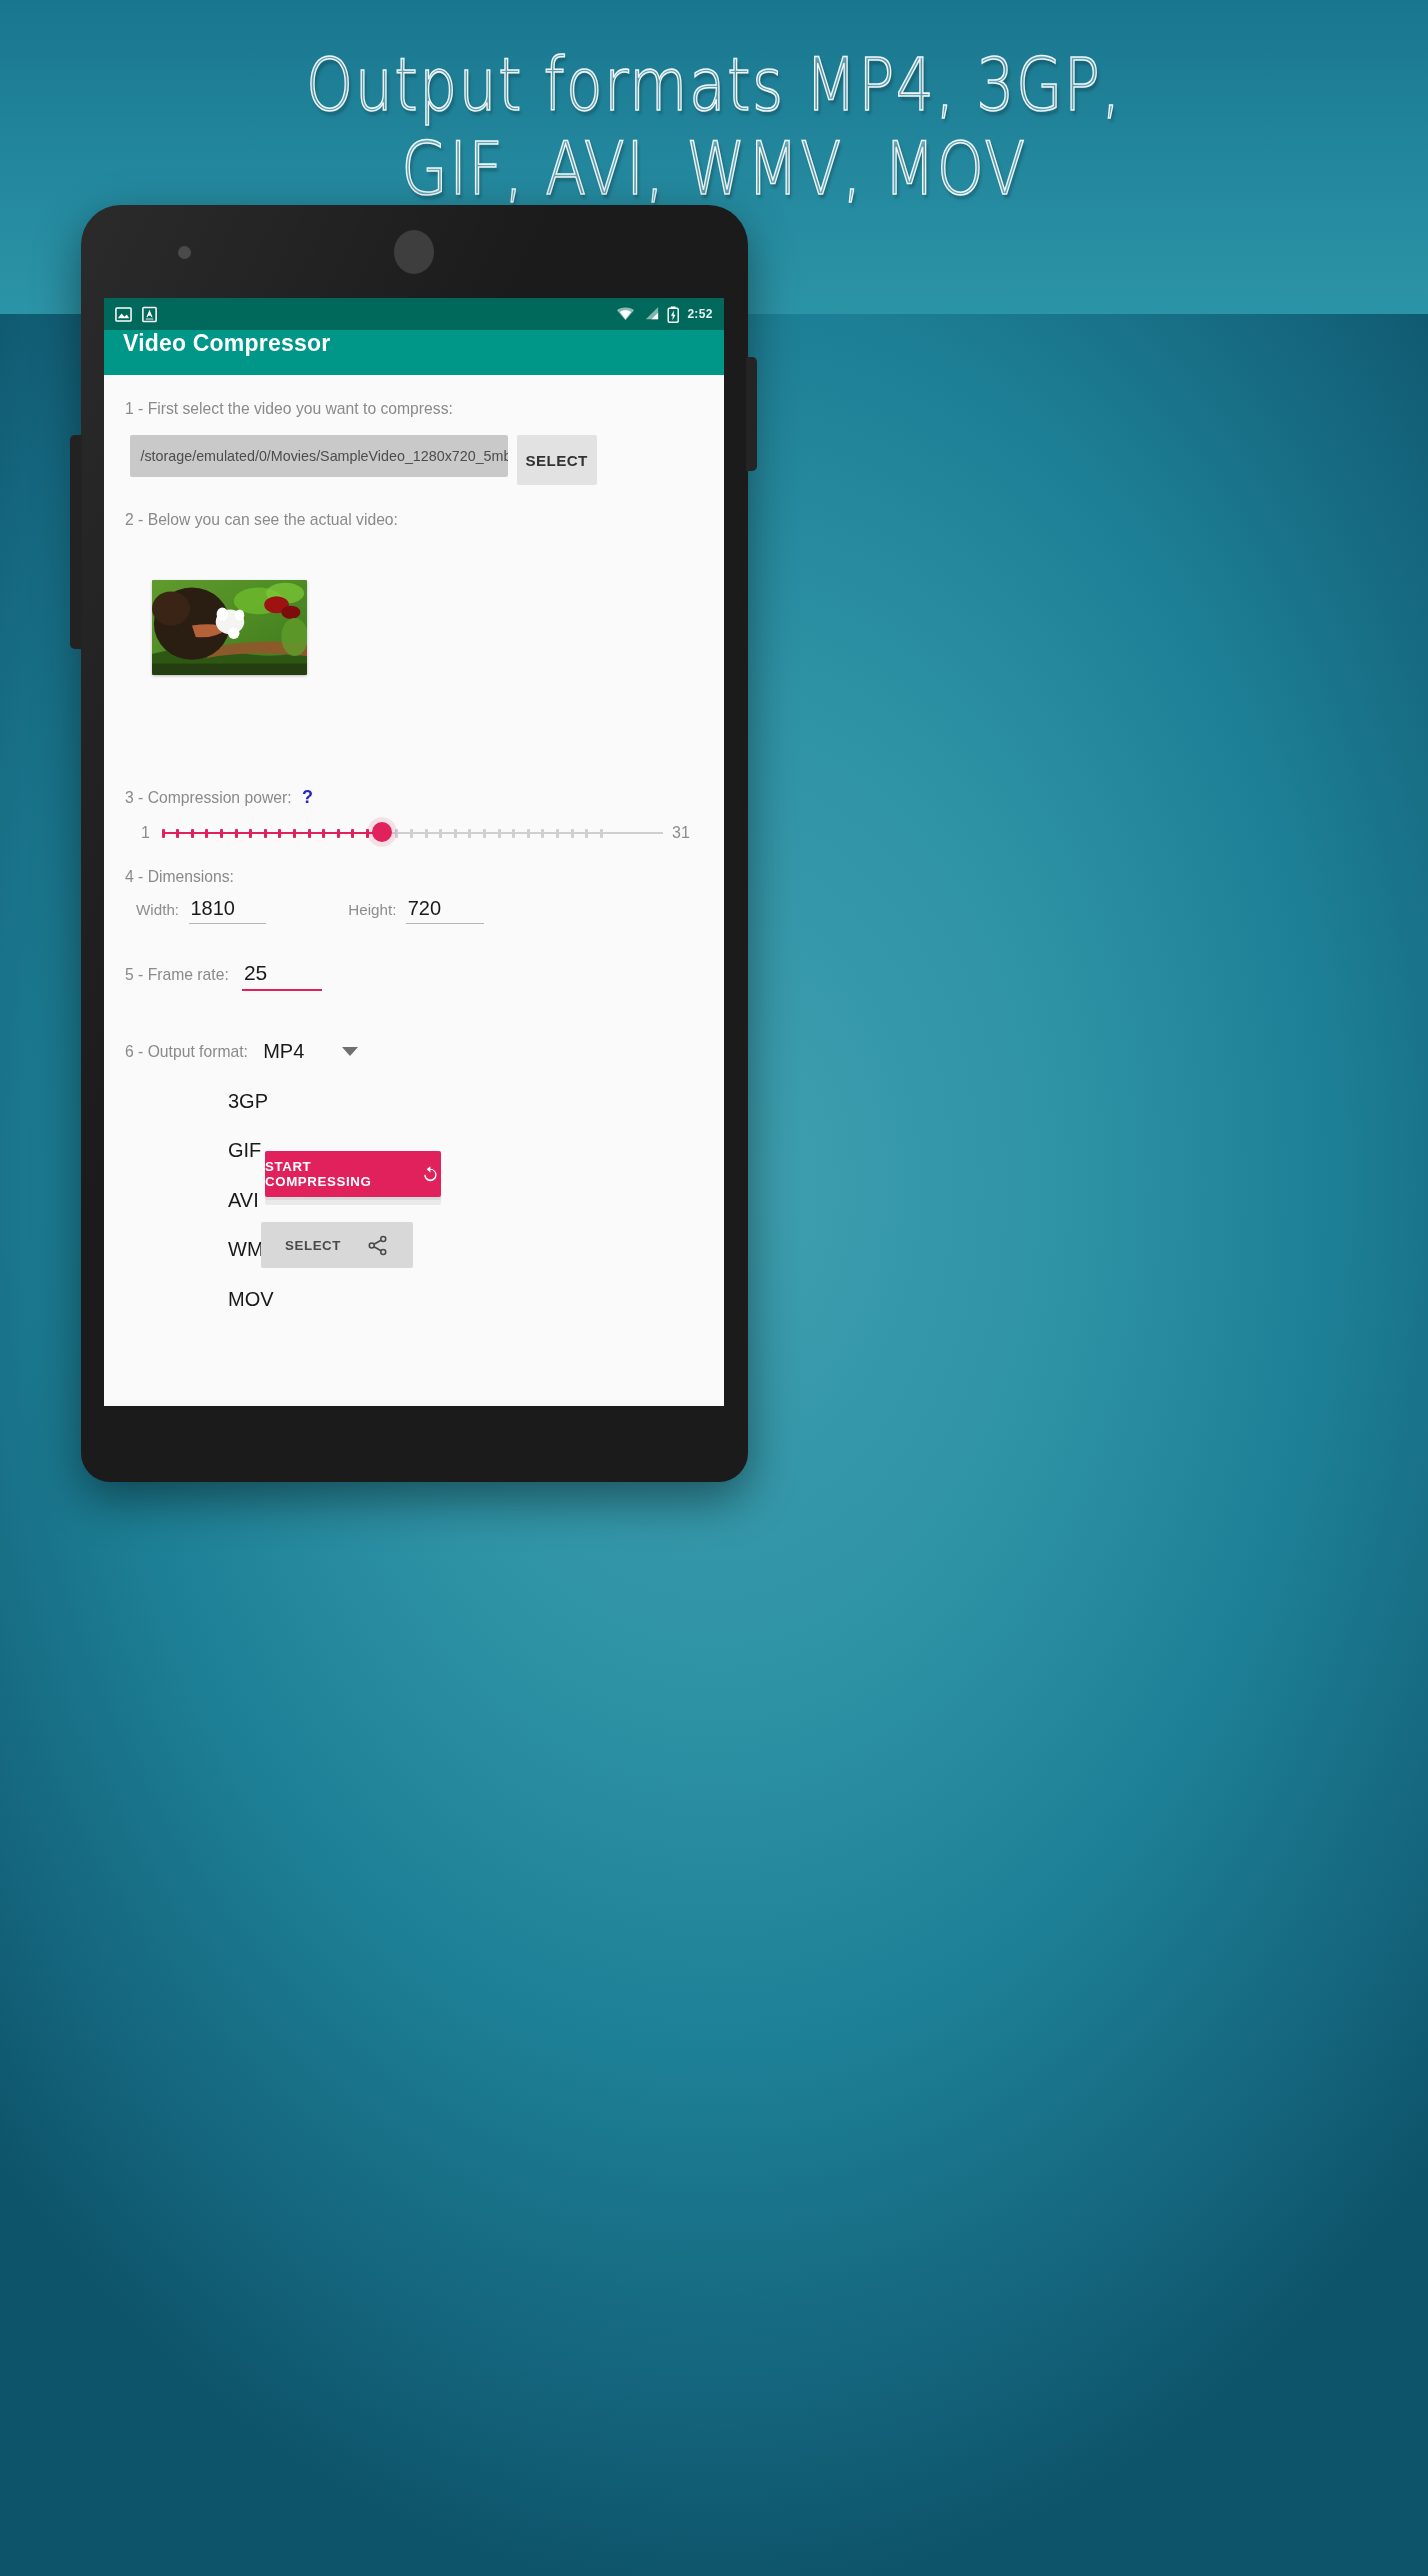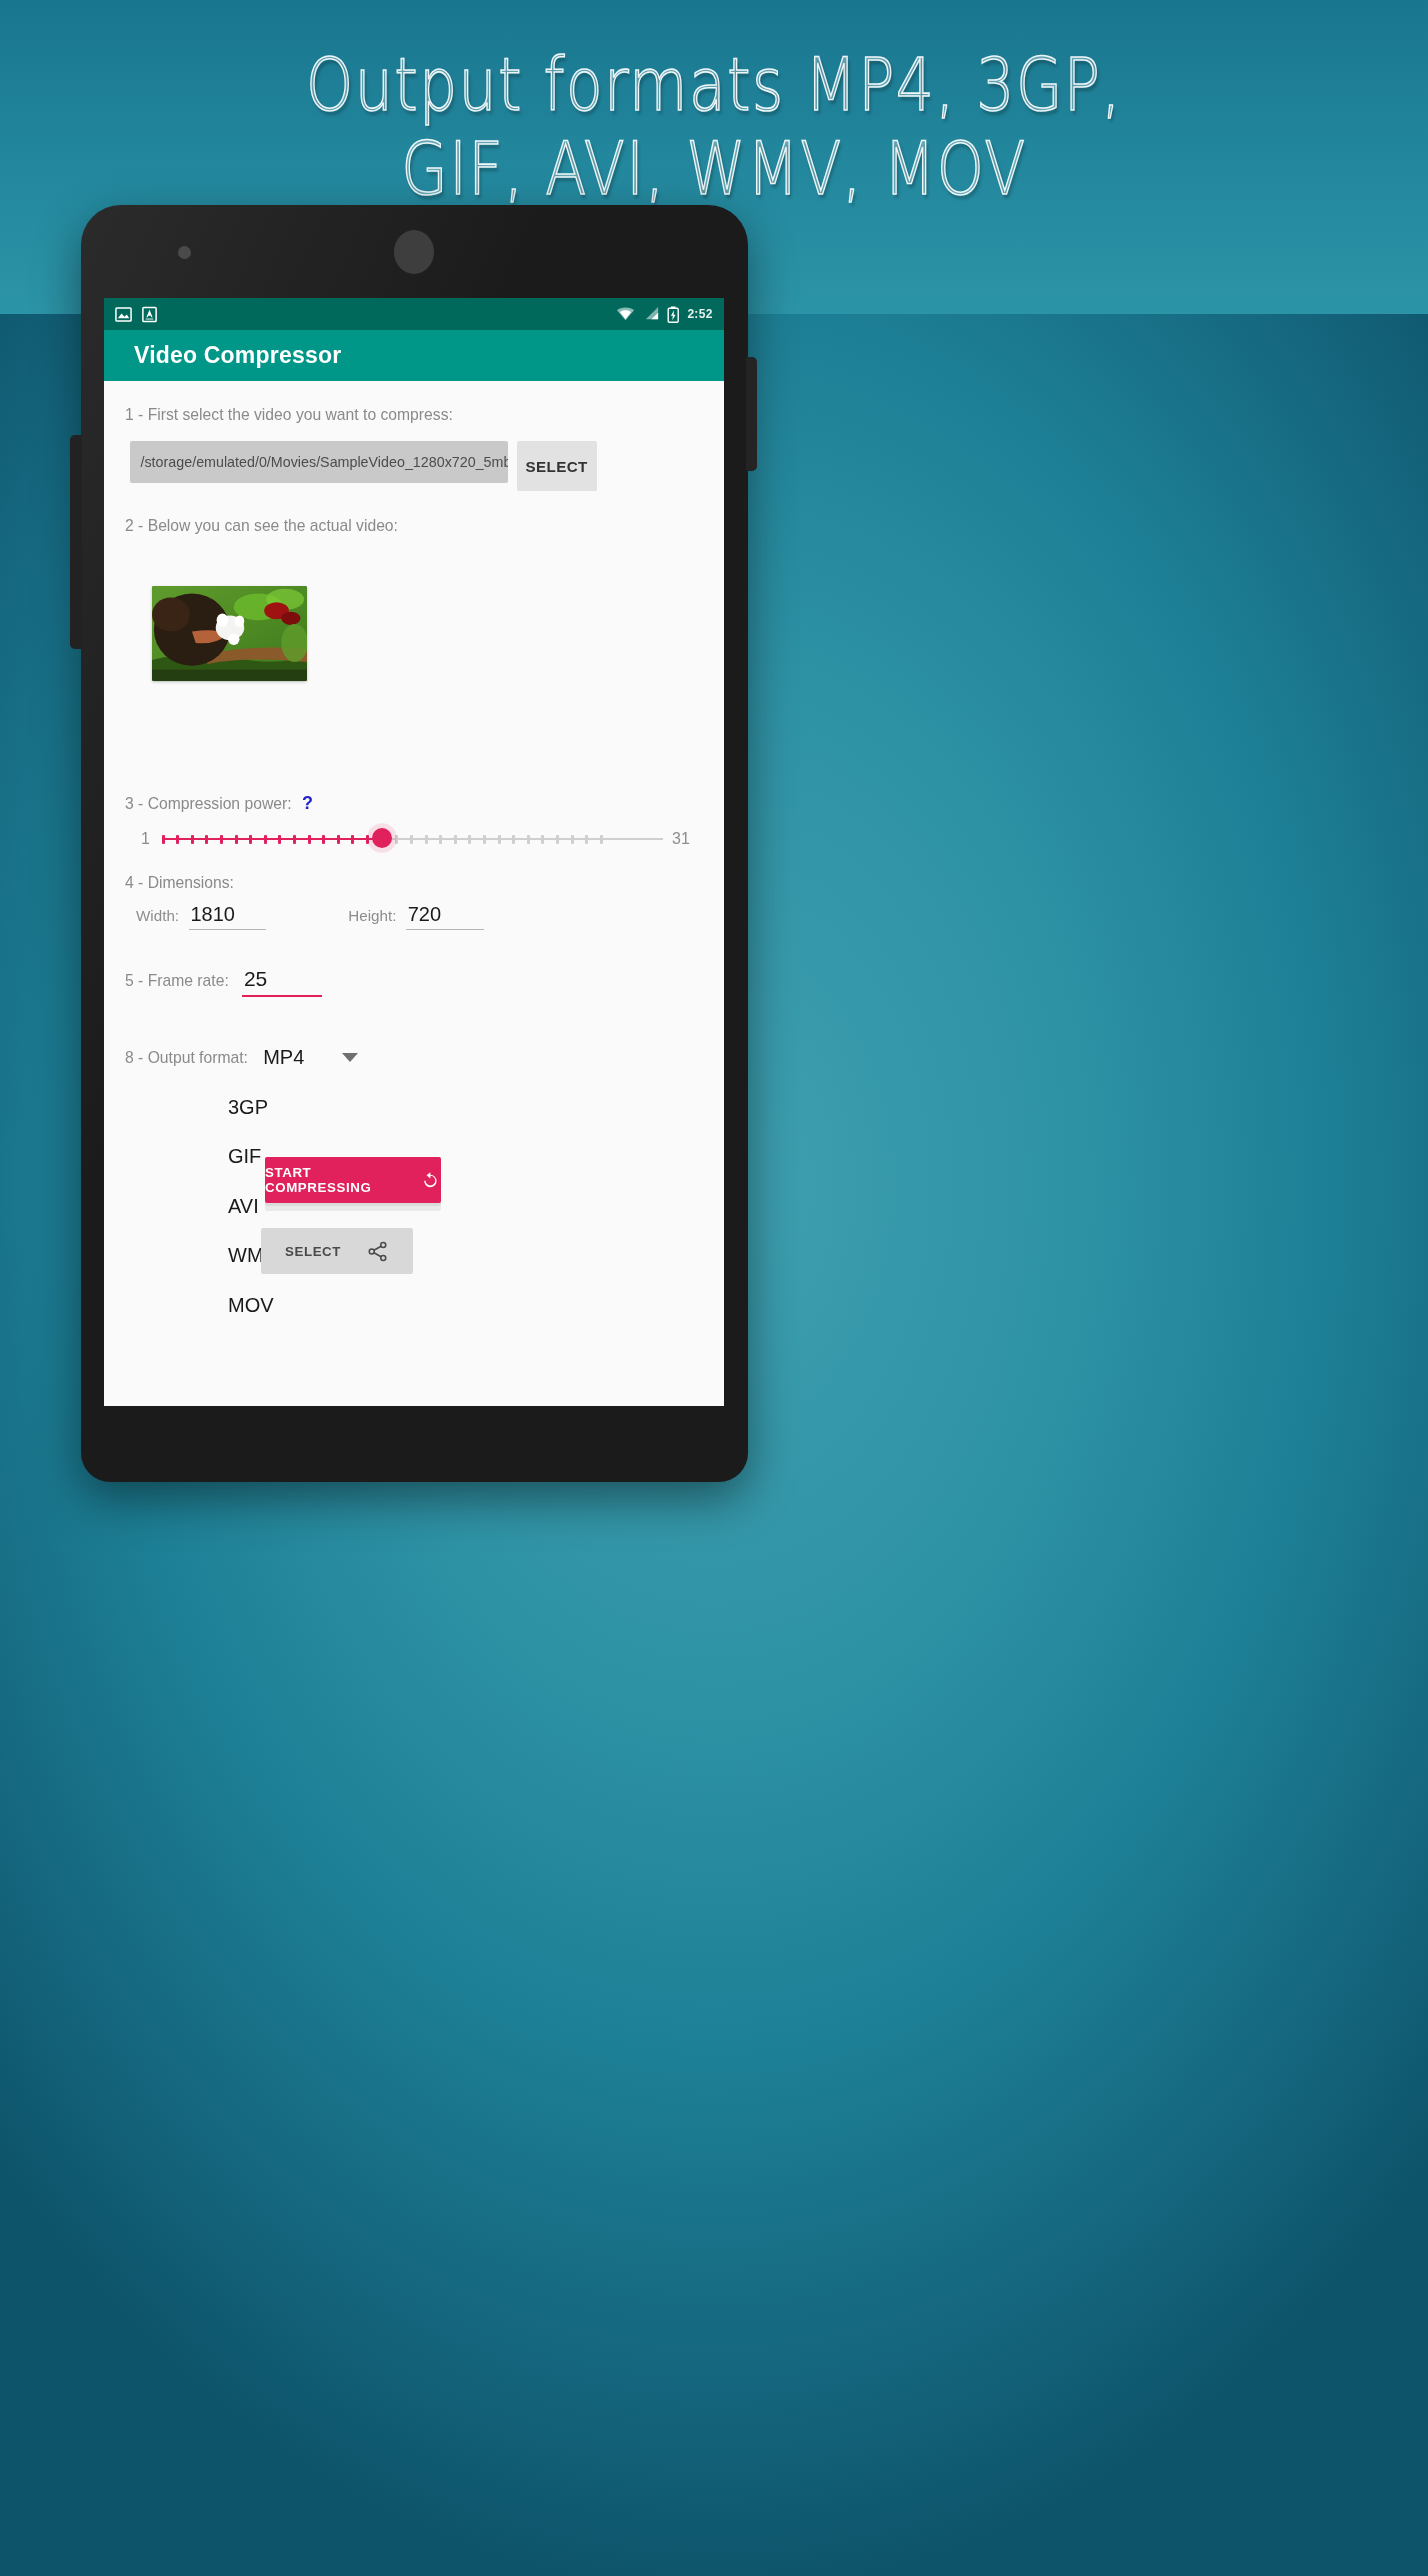--- a/index.html
+++ b/index.html
@@ -82,22 +82,22 @@
     display:flex;align-items:center;padding:0 11.4px;
     font-size:16px;font-weight:bold;
   }
   .sb-left{display:flex;align-items:center;gap:8.6px;}
   .sb-right{margin-left:auto;display:flex;align-items:center;gap:7.6px;}
   .sb-ico{display:block;}
   .sb-time{font-size:12px;font-weight:bold;letter-spacing:0.3px;}
 
   
   .appbar{
-    height:51px;background:#009688;display:flex;align-items:center;
-    padding:0 30px;
+    height:45px;background:#009688;display:flex;
+    padding:0 19px;
   }
   .appbar-title{color:#fff;font-size:23px;font-weight:bold;letter-spacing:0.2px;}
 
   
   .content{position:relative;background:#fafafa;height:1024px;}
 
   .step-label{
     color:#8a8a8a;font-size:15.7px;
   }
   .r1{position:absolute;left:21px;top:25px;}
@@ -343,21 +343,21 @@
           <span class="fval">720</span>
         </div>
       </div>
 
       <div class="r5">
         <span class="step-label">5 - Frame rate:</span>
         <span class="fval">25</span>
       </div>
 
       <div class="r6">
-        <span class="step-label">8 - Output format:</span>
+        <span class="step-label">6 - Output format:</span>
         <span class="spinner-val">MP4</span>
         <span class="caret"></span>
       </div>
 
       <div class="optlist" id="optlist">
           <div class="opt">3GP</div>
           <div class="opt">GIF</div>
           <div class="opt">AVI</div>
           <div class="opt">WMV</div>
           <div class="opt">MOV</div>

